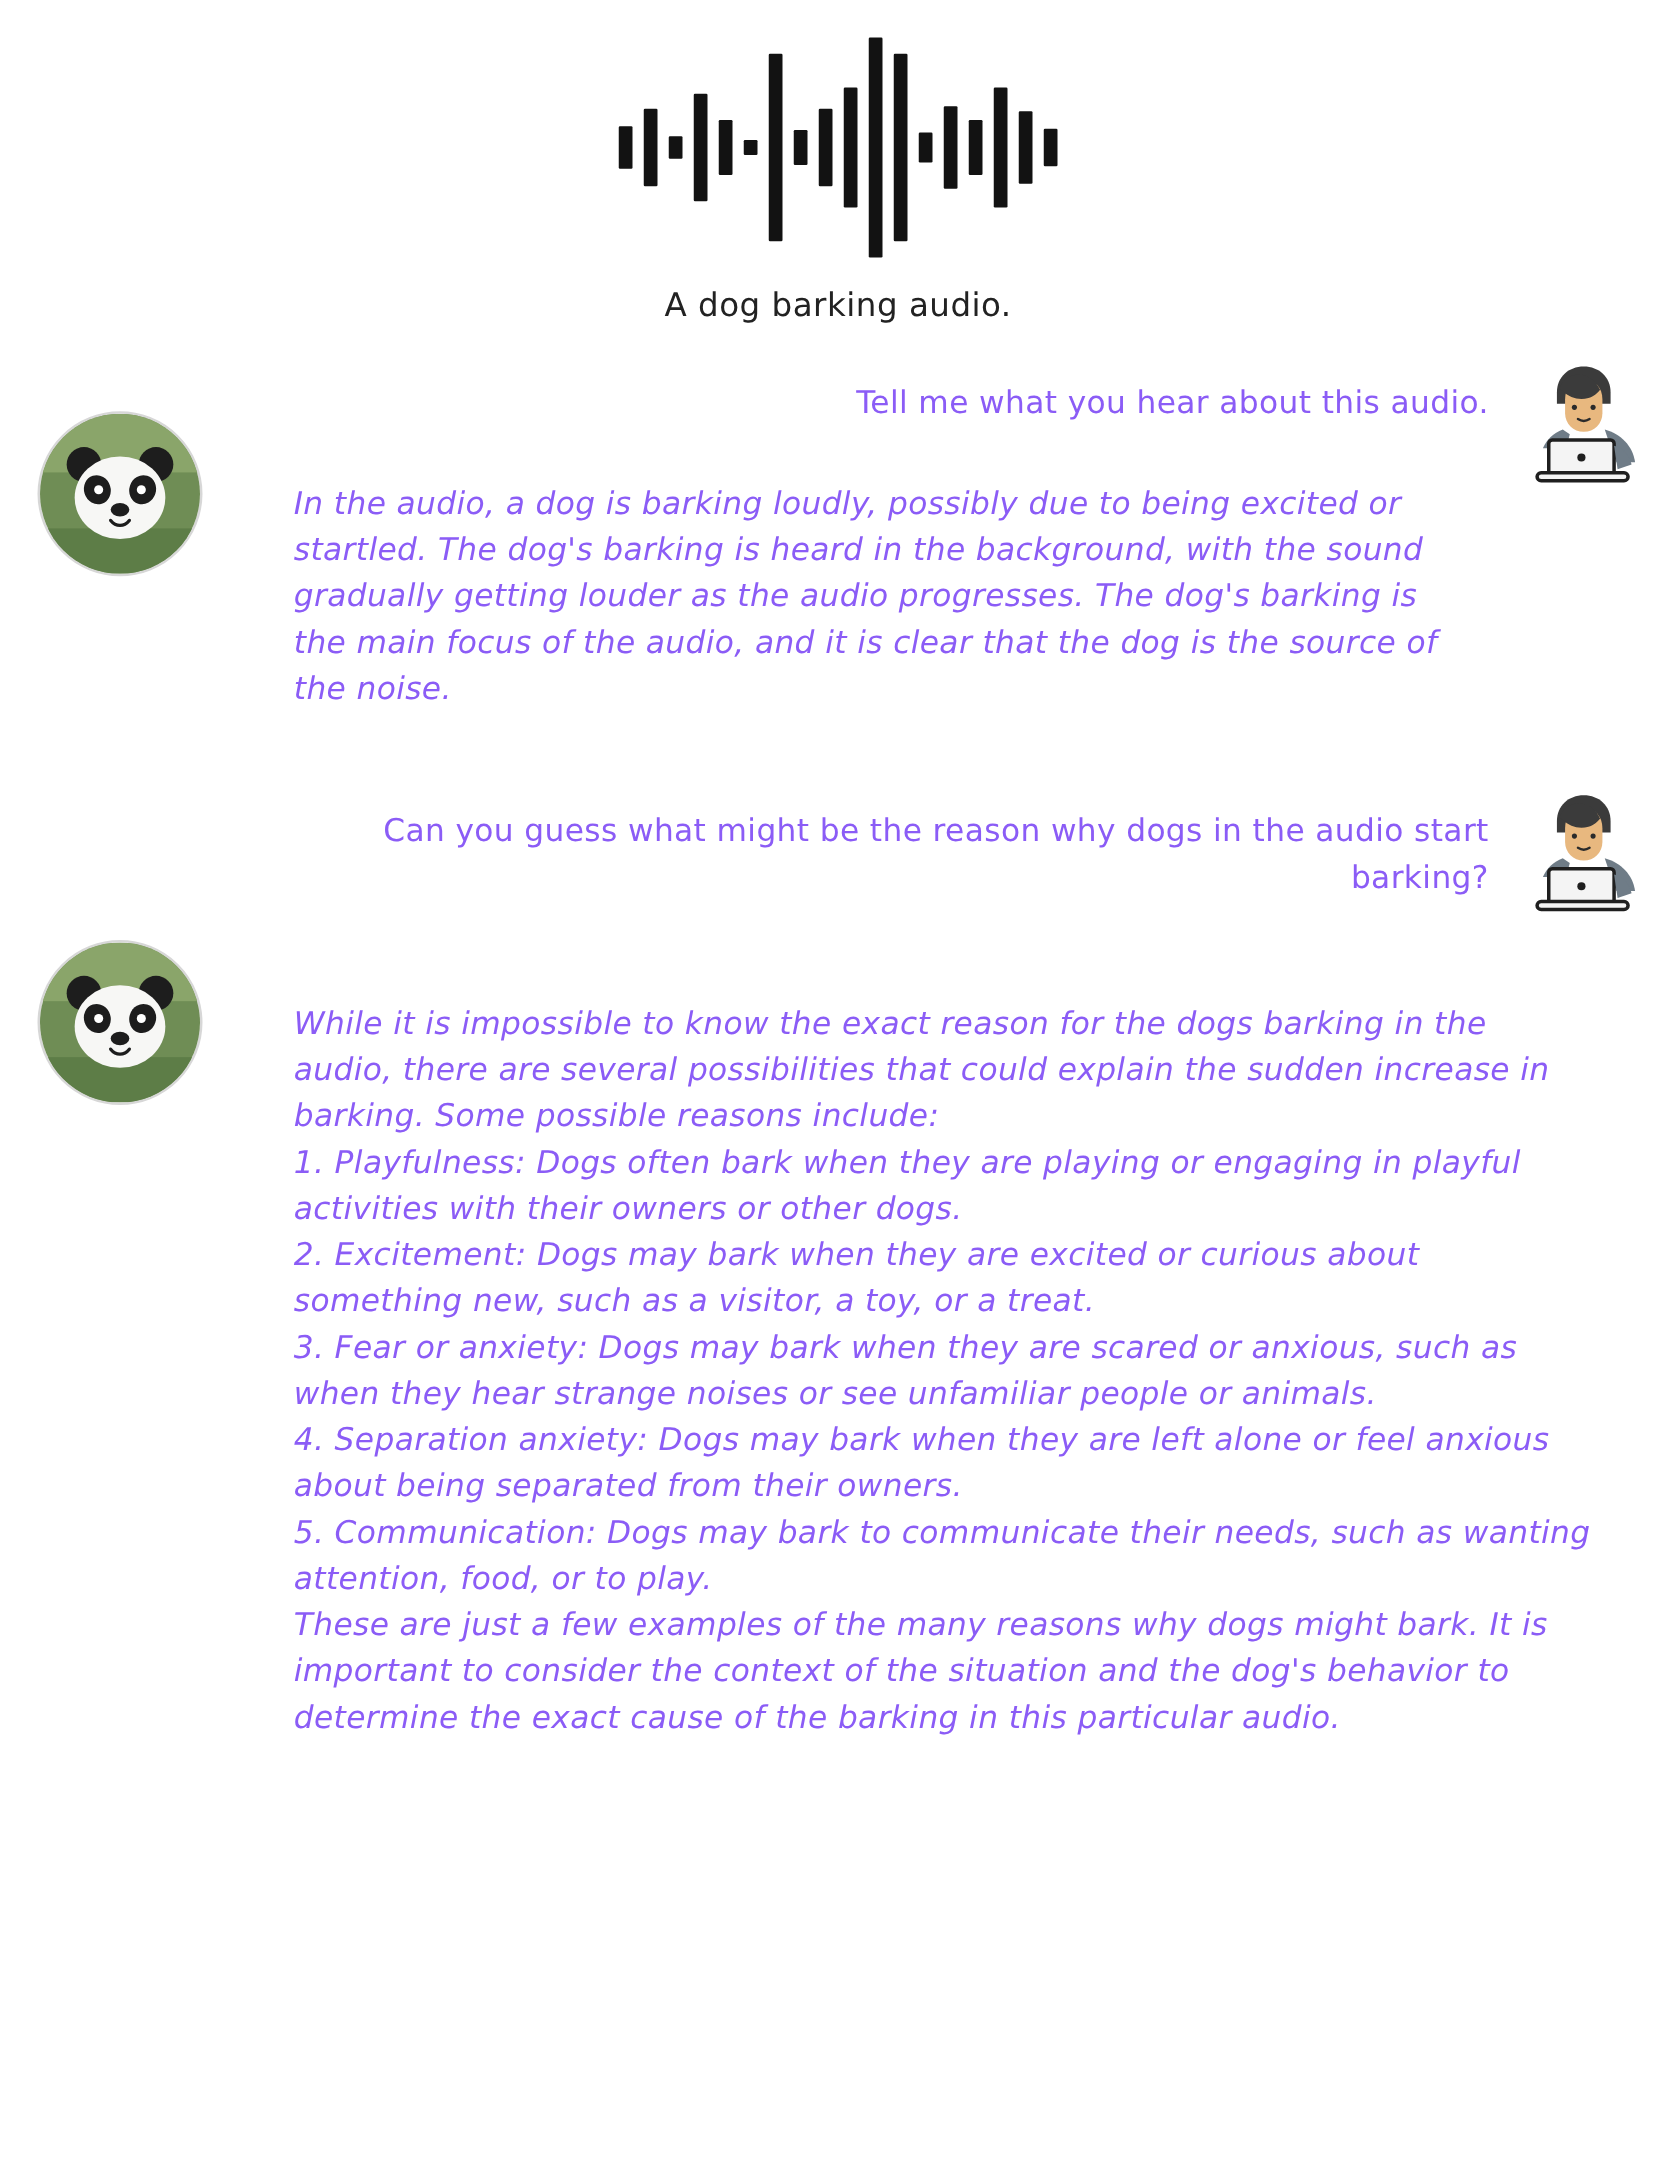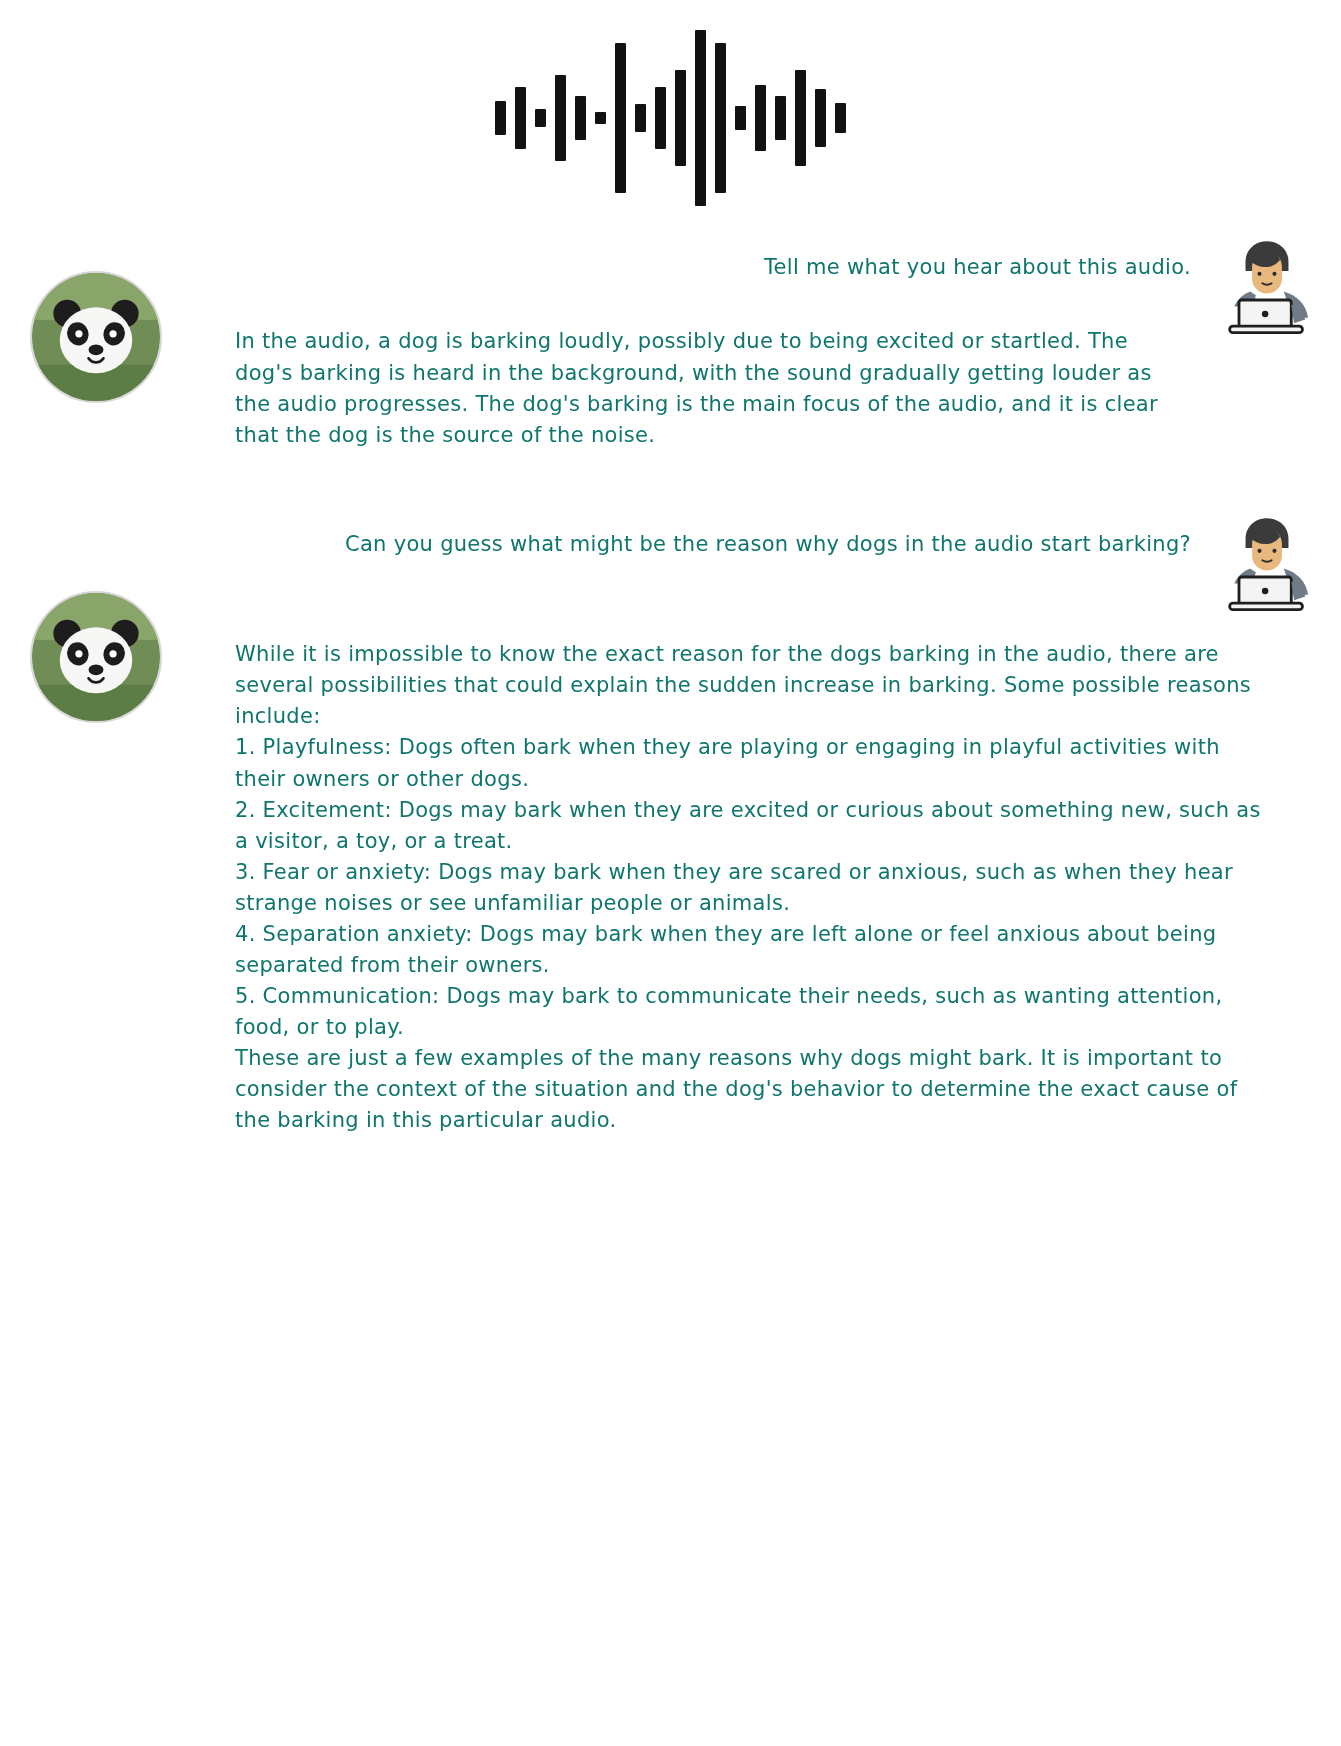--- a/index.html
+++ b/index.html
@@ -58,28 +58,29 @@
     padding-right: 150px;
     padding-left: 260px;
     text-align: right;
   }
   .turn.assistant {
     padding-left: 235px;
     padding-right: 175px;
     text-align: left;
   }
   .bubble-text {
-    font-size: 21px;
+    font-size: 25px;
     line-height: 1.45;
     letter-spacing: 0.3px;
-    color: #0f766e;
+    color: #8b5cf6;
     white-space: pre-wrap;
   }
   .turn.assistant .bubble-text {
     line-height: 1.48;
+    font-style: italic;
   }
 
   
   .avatar {
     position: absolute;
     width: 112px;
     height: 112px;
   }
   .avatar.user-av {
     right: 18px;
@@ -123,20 +124,21 @@
         <div class="wf-bar" style="height: 150px;"></div>
         <div class="wf-bar" style="height: 24px;"></div>
         <div class="wf-bar" style="height: 66px;"></div>
         <div class="wf-bar" style="height: 44px;"></div>
         <div class="wf-bar" style="height: 96px;"></div>
         <div class="wf-bar" style="height: 58px;"></div>
         <div class="wf-bar" style="height: 30px;"></div>
       </div>
   </div>
 
+  <div class="audio-caption">A dog barking audio.</div>
 
   <div class="turn user">
     <div class="avatar user-av">
       <svg class="person-svg" viewBox="0 0 120 120" xmlns="http://www.w3.org/2000/svg">
         <path d="M37 34c0-13 10-22 23-22s23 9 23 22v10H37z" fill="#3b3b3b"></path>
         <path d="M44 40c0-10 7-17 16-17s16 7 16 17v12c0 9-7 16-16 16s-16-7-16-16z" fill="#e8b87f"></path>
         <path d="M42 33c6 6 14 8 22 6 4-1 8-4 10-7-4-9-12-14-21-13-7 1-12 6-14 12z" fill="#3b3b3b"></path>
         <circle cx="52" cy="47" r="2.2" fill="#2b2b2b"></circle>
         <circle cx="68" cy="47" r="2.2" fill="#2b2b2b"></circle>
         <path d="M55 57c3 2 7 2 10 0" stroke="#2b2b2b" stroke-width="2" fill="none" stroke-linecap="round"></path>

